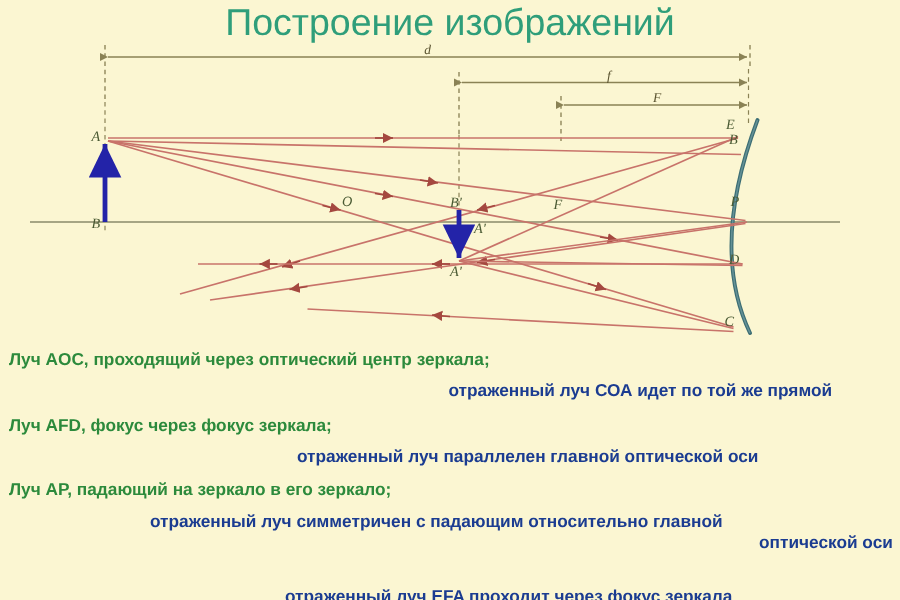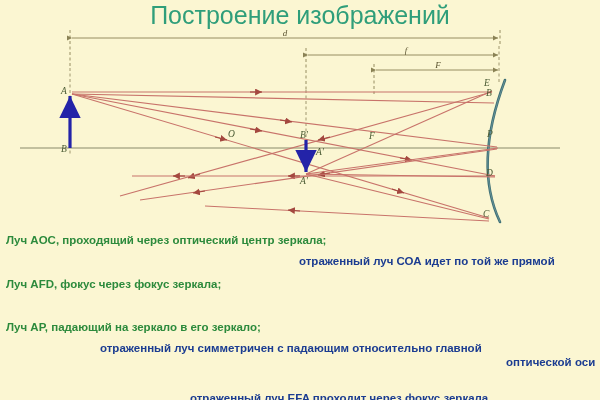--- a/index.html
+++ b/index.html
@@ -174,20 +174,21 @@
       <text x="300" y="156">A'</text>
       <text x="316" y="127">A'</text>
     </g>
   </svg>
 
   <div id="caption">
     <div class="cap-line cap-green" style="left:6px;top:3px;">Луч AOC, проходящий через оптический центр зеркала;</div>
     <div class="cap-line cap-blue" style="left:271px;top:24px;margin-left:28px;">отраженный луч СОА идет по той же прямой</div>
 
     <div class="cap-line cap-green" style="left:6px;top:47px;">Луч AFD, фокус через фокус зеркала;</div>
+    <div class="cap-line cap-blue" style="left:198px;top:68px;">отраженный луч параллелен главной оптической оси</div>
 
     <div class="cap-line cap-green" style="left:6px;top:90px;">Луч AP, падающий на зеркало в его зеркало;</div>
     <div class="cap-line cap-blue" style="left:100px;top:111px;">отраженный луч симметричен с падающим относительно главной</div>
     <div class="cap-line cap-blue" style="left:466px;top:125px;margin-left:40px;">оптической оси</div>
 
     <div class="cap-line cap-blue" style="left:190px;top:161px;">отраженный луч EFA проходит через фокус зеркала</div>
   </div>
 
 </div>
 

